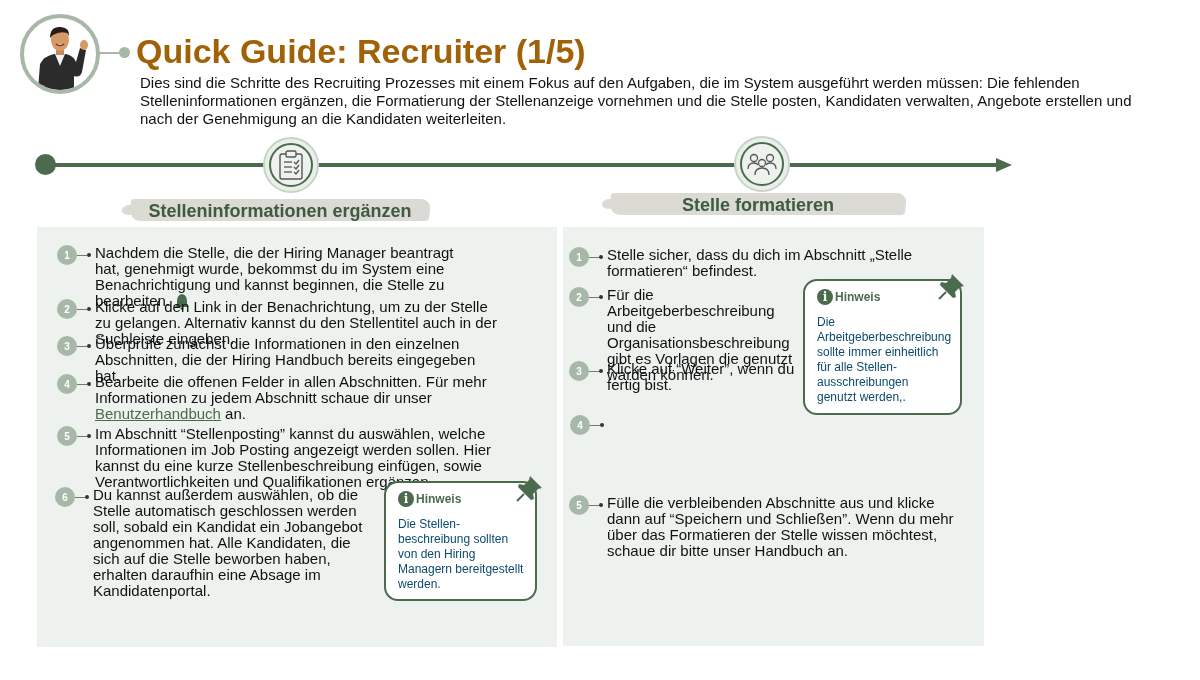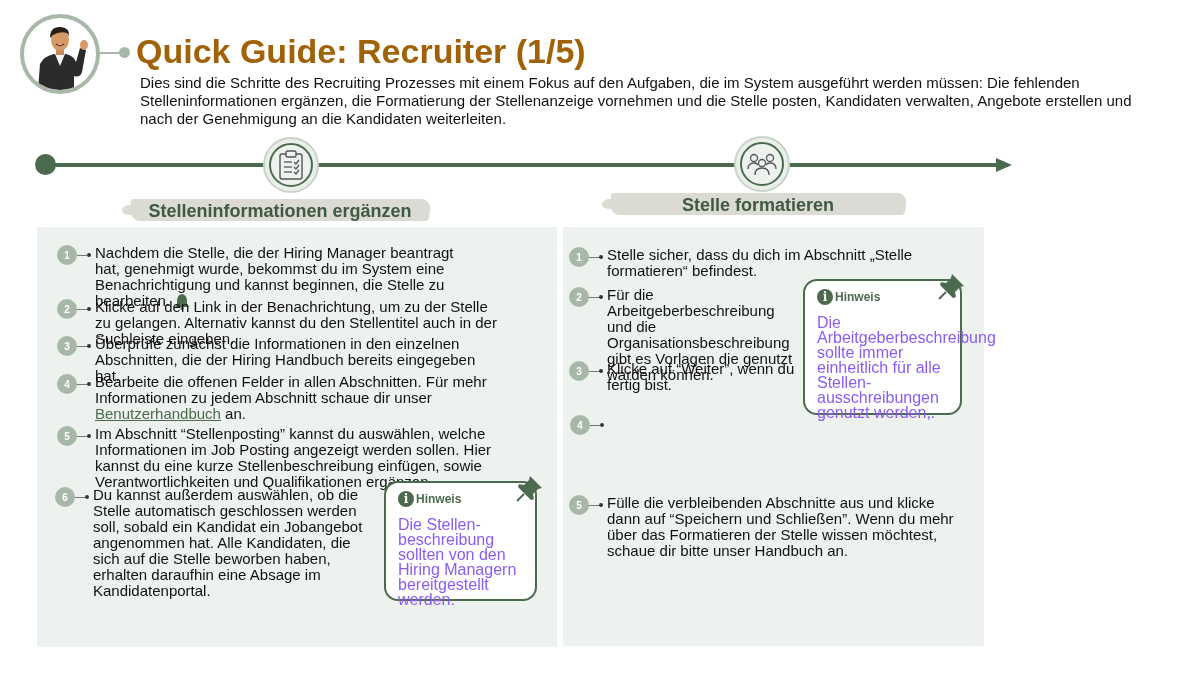--- a/index.html
+++ b/index.html
@@ -37,21 +37,21 @@
   .connector { width: 10px; height: 1px; background: #777; margin-top: 10px; flex-shrink: 0; }
   .bullet { width: 4px; height: 4px; border-radius: 50%; background: #333; margin-top: 8px; margin-right: 4px; flex-shrink: 0; }
   .step-text { font-size: 15px; line-height: 16px; color: #111; }
   .link { color: #4c6b4e; text-decoration: underline; }
 
   
   .hint { border: 2px solid #4c6b4e; border-radius: 14px; background: #ffffff; padding: 8px 10px 8px 12px; }
   .hint-head { display: flex; align-items: center; margin-bottom: 10px; }
   .hint-i { width: 16px; height: 16px; border-radius: 50%; background: #4c6b4e; color: #fff; font-family: "DejaVu Serif", serif; font-weight: bold; font-size: 12px; display: flex; align-items: center; justify-content: center; margin-right: 2px; }
   .hint-title { font-size: 12px; font-weight: bold; color: #4c6b4e; }
-  .hint-body { font-size: 16px; line-height: 15px; color: #8b5cf6; }
+  .hint-body { font-size: 12px; line-height: 15px; color: #0c4a6e; }
   .pin { width: 30px; height: 30px; }
 </style>
 </head>
 <body>
 
 <div class="abs avatar-ring">
   <svg width="72" height="72" viewBox="0 0 72 72">
 
     <path d="M14 72 L16 46 Q20 38 30 36 L42 36 Q50 38 52 44 L56 30 L62 32 L58 54 Q56 60 50 58 L50 72 Z" fill="#2b2b2b"></path>
 

